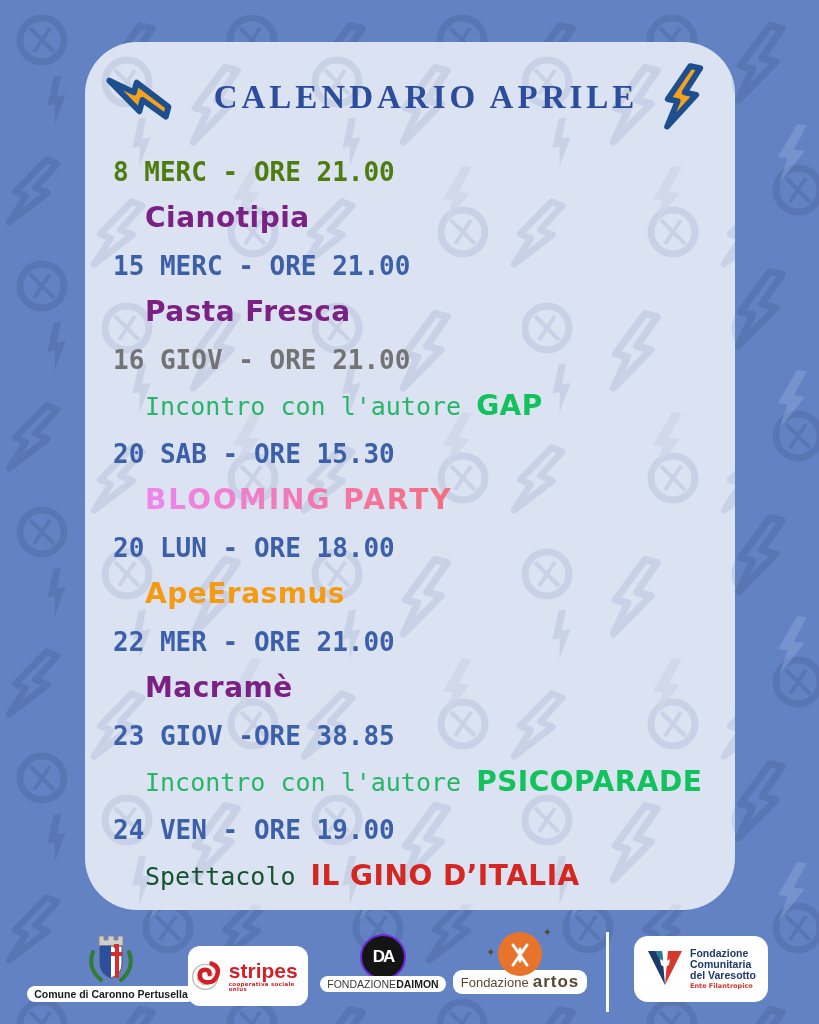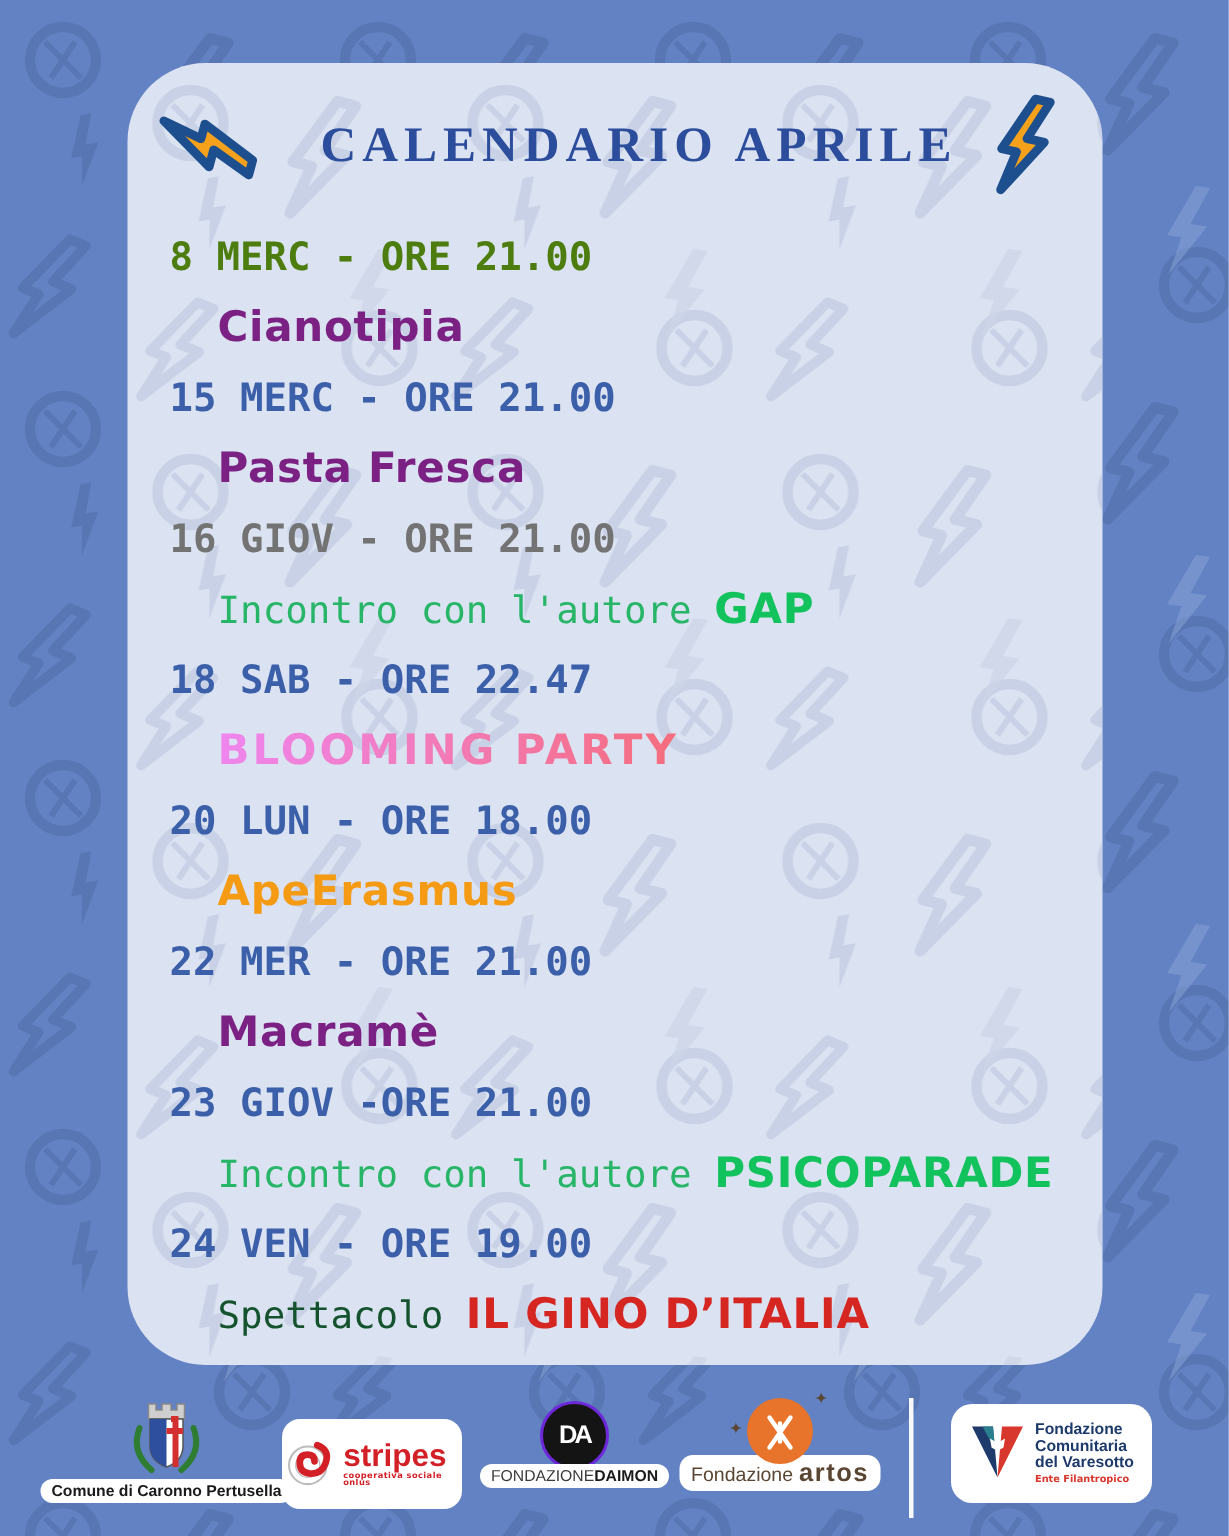--- a/index.html
+++ b/index.html
@@ -155,36 +155,36 @@
         <div class="event-date" style="color: rgb(59, 95, 169);">15 MERC - ORE 21.00</div>
         <div class="event-name"><span class="eprefix"></span><span class="ename" style="color: rgb(124, 33, 132);">Pasta Fresca</span></div>
       </div>
 
       <div class="event">
         <div class="event-date" style="color: #737373;">16 GIOV - ORE 21.00</div>
         <div class="event-name"><span class="eprefix" style="color: rgb(39, 181, 104);">Incontro con l'autore </span><span class="ename" style="color: rgb(18, 194, 92);">GAP</span></div>
       </div>
 
       <div class="event">
-        <div class="event-date" style="color: rgb(59, 95, 169);">18 SAB - ORE 22.47</div>
+        <div class="event-date" style="color: rgb(59, 95, 169);">20 SAB - ORE 15.30</div>
         <div class="event-name"><span class="eprefix"></span><span class="ename grad" style="background-image: linear-gradient(90deg, rgb(239, 134, 239), rgb(245, 109, 124));">BLOOMING PARTY</span></div>
       </div>
 
       <div class="event">
         <div class="event-date" style="color: rgb(59, 95, 169);">20 LUN - ORE 18.00</div>
         <div class="event-name"><span class="eprefix"></span><span class="ename" style="color: rgb(245, 155, 19);">ApeErasmus</span></div>
       </div>
 
       <div class="event">
         <div class="event-date" style="color: rgb(59, 95, 169);">22 MER - ORE 21.00</div>
         <div class="event-name"><span class="eprefix"></span><span class="ename" style="color: rgb(124, 33, 132);">Macramè</span></div>
       </div>
 
       <div class="event">
-        <div class="event-date" style="color: rgb(59, 95, 169);">23 GIOV -ORE 21.00</div>
+        <div class="event-date" style="color: rgb(59, 95, 169);">23 GIOV -ORE 38.85</div>
         <div class="event-name"><span class="eprefix" style="color: rgb(39, 181, 104);">Incontro con l'autore </span><span class="ename" style="color: rgb(18, 194, 92);">PSICOPARADE</span></div>
       </div>
 
       <div class="event">
         <div class="event-date" style="color: rgb(59, 95, 169);">24 VEN - ORE 19.00</div>
         <div class="event-name"><span class="eprefix" style="color: #14532d;">Spettacolo </span><span class="ename" style="color: rgb(214, 38, 33);">IL GINO D’ITALIA</span></div>
       </div>
 
     </div>
   </div>

